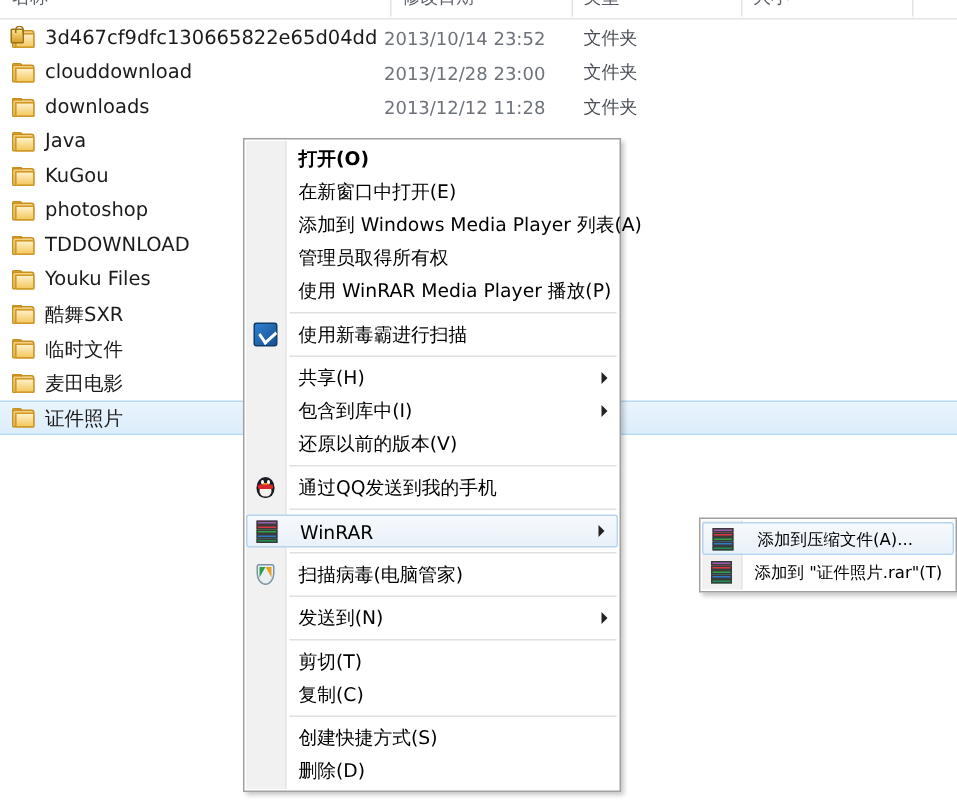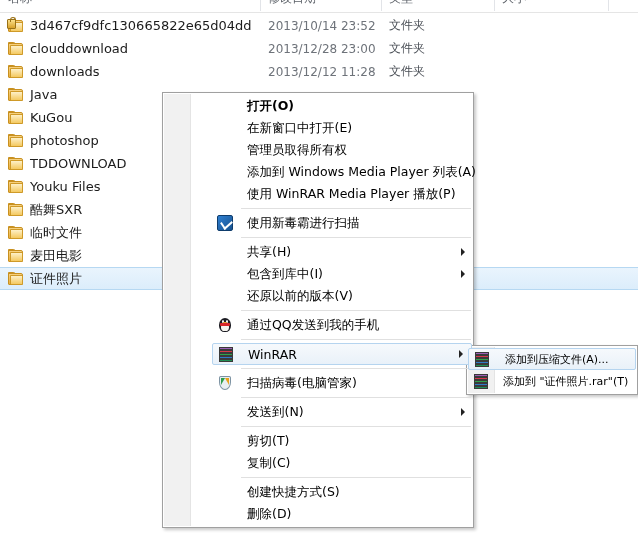--- a/index.html
+++ b/index.html
@@ -61,21 +61,21 @@
     position: absolute;
     left: 8px;
     display: flex;
     align-items: center;
     gap: 6px;
     font-size: 13px;
     color: #1b1b1b;
     white-space: nowrap;
   }
   .cell-date {
-    position: absolute; left: 268px;
+    position: absolute; left: 256px;
     font-size: 12px; color: #6e737a; white-space: nowrap;
   }
   .cell-type {
     position: absolute; left: 389px;
     font-size: 12px; color: #4a4f56; white-space: nowrap;
   }
   .cell-size {
     position: absolute; left: 502px;
     font-size: 12px; color: #4a4f56; white-space: nowrap;
   }
@@ -450,33 +450,33 @@
             </span>
             <span>证件照片</span>
           </div>
           <div class="cell-date"></div>
           <div class="cell-type"></div>
           <div class="cell-size"></div>
         </div>
       </div>
   </div>
 
-  <div class="ctxmenu" id="ctxmenu" style="left:162px; top:92px; width:312px;padding-left:48px;">
+  <div class="ctxmenu" id="ctxmenu" style="left:162px; top:92px; width:252px;">
     <div class="gutter"></div>
   <div class="mi bold">
         <span>打开(O)</span>
       </div>
       <div class="mi">
         <span>在新窗口中打开(E)</span>
       </div>
       <div class="mi">
+        <span>添加到 Windows Media Player 列表(A)</span>
+      </div>
+      <div class="mi">
         <span>管理员取得所有权</span>
-      </div>
-      <div class="mi">
-        <span>添加到 Windows Media Player 列表(A)</span>
       </div>
       <div class="mi">
         <span>使用 WinRAR Media Player 播放(P)</span>
       </div>
       <div class="sepline"></div>
       <div class="mi">
         <span class="ico ic-kingsoft"></span>
         <span>使用新毒霸进行扫描</span>
       </div>
       <div class="sepline"></div>

